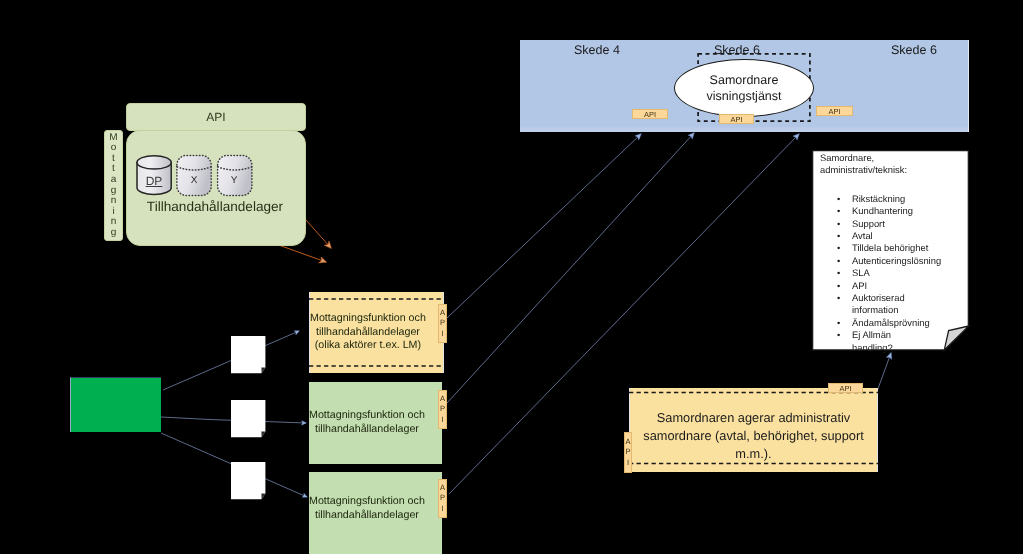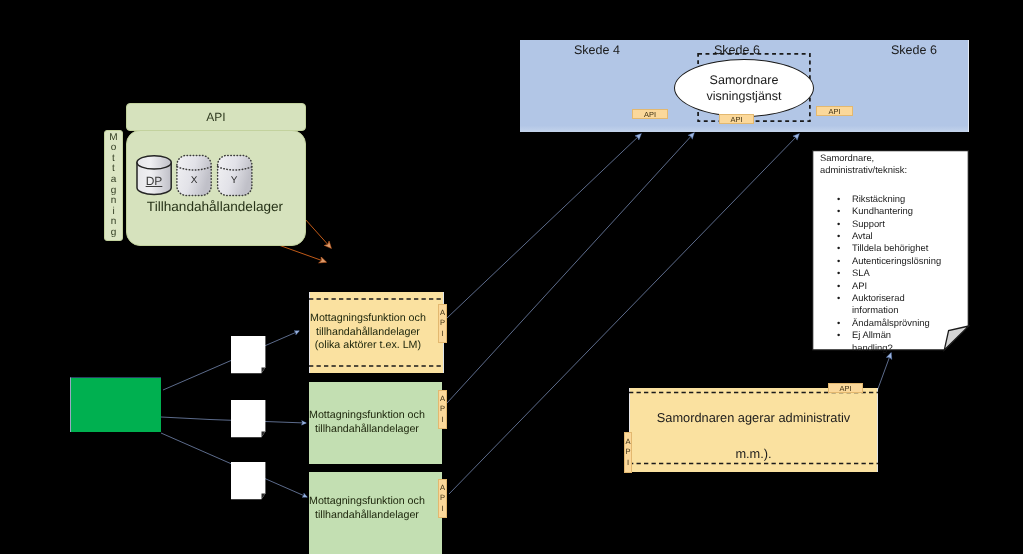--- a/index.html
+++ b/index.html
@@ -231,21 +231,21 @@
         <span>A</span>
         <span>P</span>
         <span>I</span>
       </span>
   </div>
 
   <div class="abs bigorange" style="left:629px;top:388px;width:249px;height:84px;padding-top:12px;box-sizing:border-box;
        border-left:1.4px solid #e6e6ea;border-right:1.4px solid #dde4ea;
        display:flex;align-items:center;justify-content:center;text-align:center;
        font-size:12.8px;color:#1a1a1a;line-height:18.2px;">
-    <span class="ml"><span>Samordnaren agerar administrativ</span><br><br><span>m.m.).</span></span>
+    <span class="ml"><span>Samordnaren agerar administrativ</span><br><span>samordnare (avtal, behörighet, support</span><br><span>m.m.).</span></span>
   </div>
 
   <svg class="abs" id="dashoverlay" style="left:0;top:0;width:1023px;height:554px;pointer-events:none;" viewBox="0 0 1023 554">
     <g stroke="#1a1a1a" stroke-width="1.55" fill="none" stroke-dasharray="4.3 3.2">
       <line x1="309" y1="299" x2="442" y2="299"></line>
       <line x1="309" y1="366" x2="442" y2="366"></line>
       <line x1="629" y1="392.5" x2="878" y2="392.5"></line>
       <line x1="629" y1="463.5" x2="878" y2="463.5"></line>
     </g>
   </svg>

